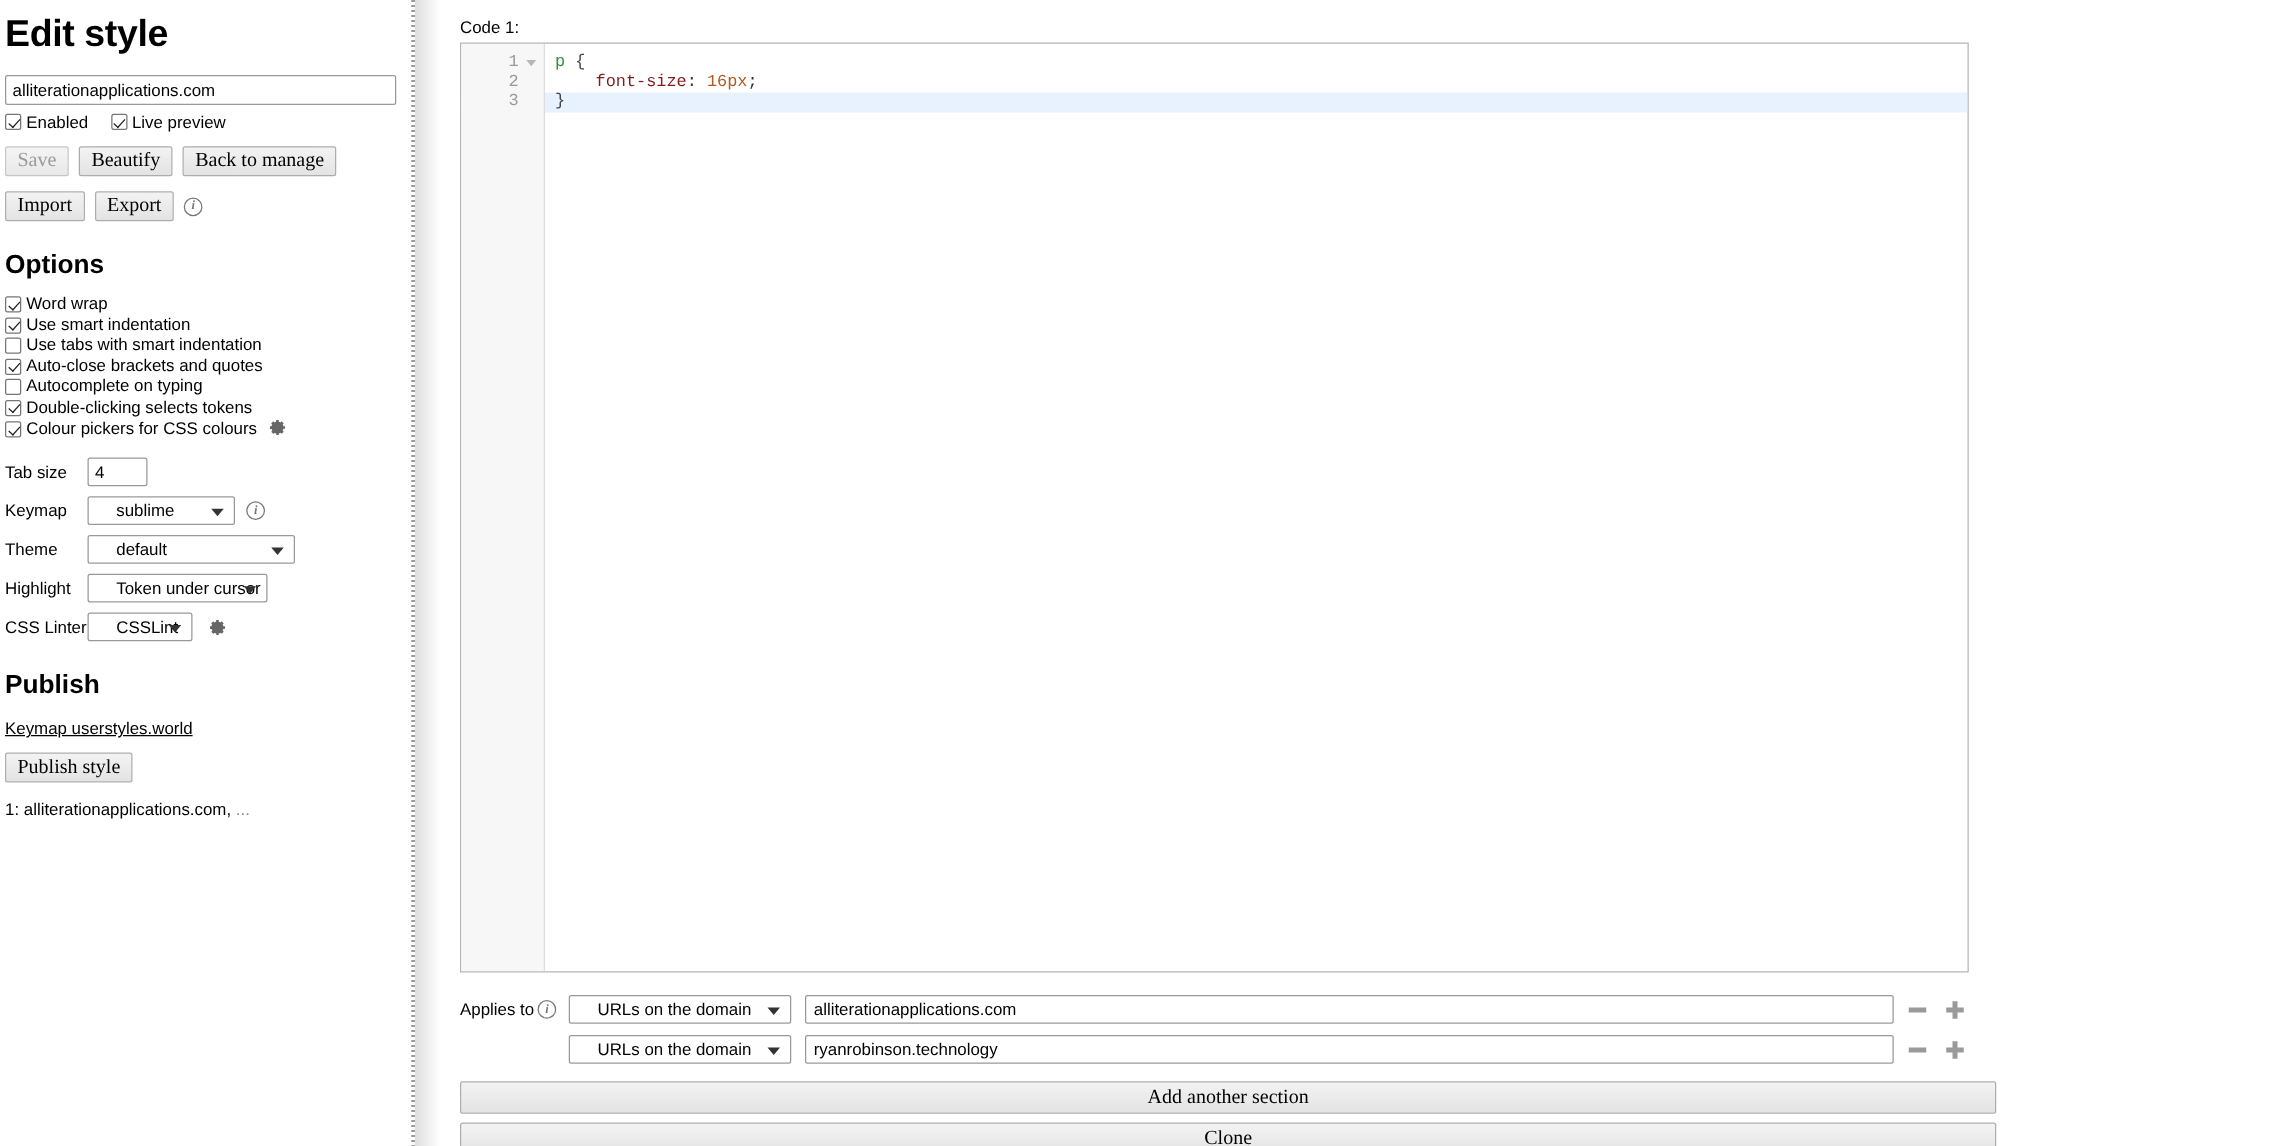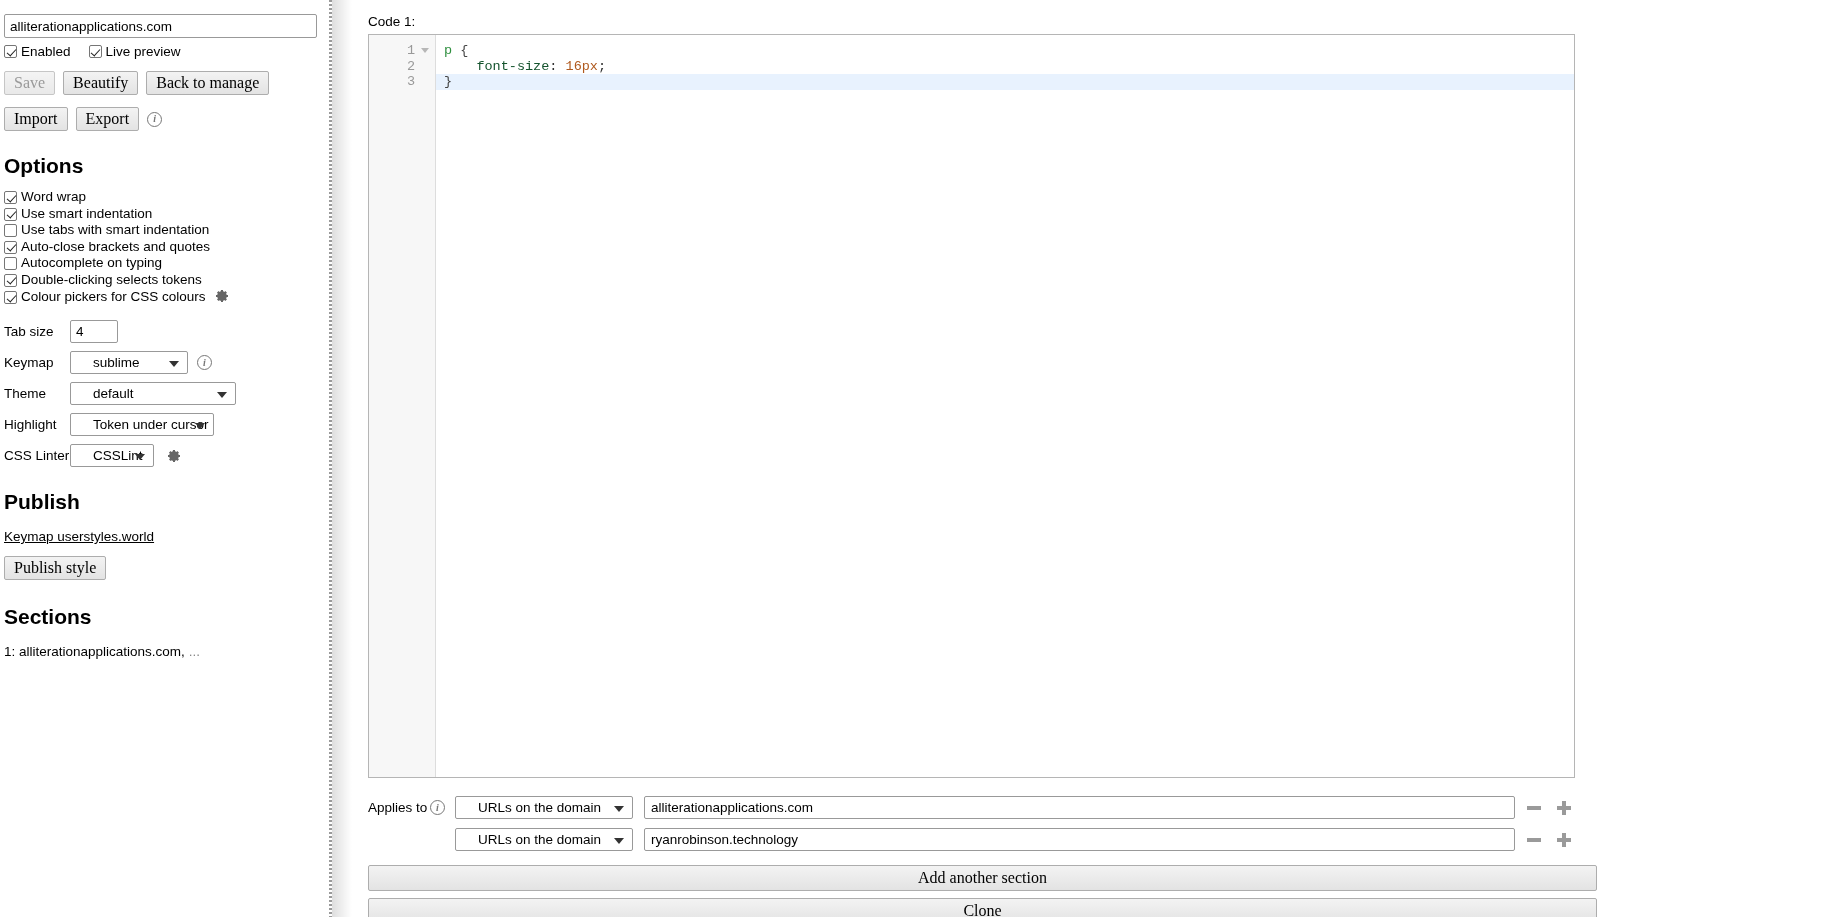--- a/index.html
+++ b/index.html
@@ -236,21 +236,21 @@
     color: #000;
   }
   .active-line {
     background: #e8f2fe;
     position: absolute;
     left: -68px; right: 0;
     padding-left: 75px;
   }
   .tok-sel { color: #2f8f3f; }
   .tok-brace { color: #444; }
-  .tok-prop { color: #14532d; margin-top: 17px; }
+  .tok-prop { color: #7f1d1d; margin-top: 17px; }
   .tok-punc { color: #333; }
   .tok-num { color: #b05a1f; }
 
   
   #applies {
     margin: 18px 22px 0 36px;
   }
   .ap-row { display: flex; align-items: center; margin-bottom: 9px; }
   .ap-lbl {
     font-size: 13.5px;
@@ -312,20 +312,21 @@
   }
   #bottom-btns .btn { padding: 4px 11px 5px 11px; }
 </style>
 </head>
 <body>
 
 <div id="app">
 
   <div id="sidebar">
 
+    <h1 class="h1">Edit style</h1>
 
     <div id="name-row">
       <input id="style-name" type="text" value="alliterationapplications.com" style="">
     </div>
 
     <div class="chk-row">
       <div class="chk-item">
         <span class="cb checked"></span>
         <span class="cb-lbl">Enabled</span>
       </div>
@@ -422,21 +423,20 @@
     </div>
 
     <h2 class="h2" style="margin-top:22px">Publish</h2>
     <div style="margin-top:14px">
       <a class="link" href="#">Keymap userstyles.world</a>
     </div>
     <div style="margin-top:12px">
       <button class="btn">Publish style</button>
     </div>
 
-    <h2 class="h2" style="margin-top:24px">Sections</h2>
     <div class="sec-item">
       <span>1:</span>
       <span>alliterationapplications.com,</span>
       <span class="muted">...</span>
     </div>
 
   </div>
 
   <div id="divider"></div>
   <div id="divider-shadow"></div>

